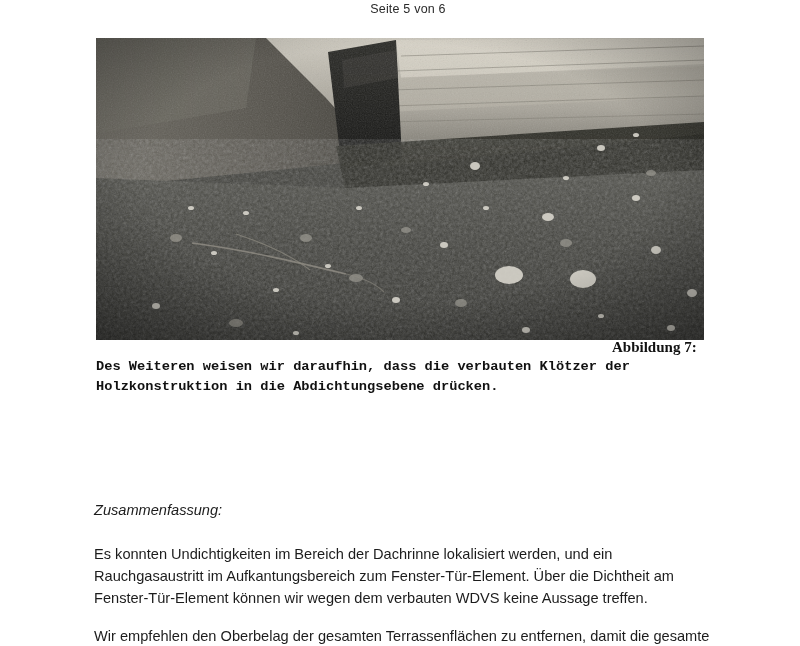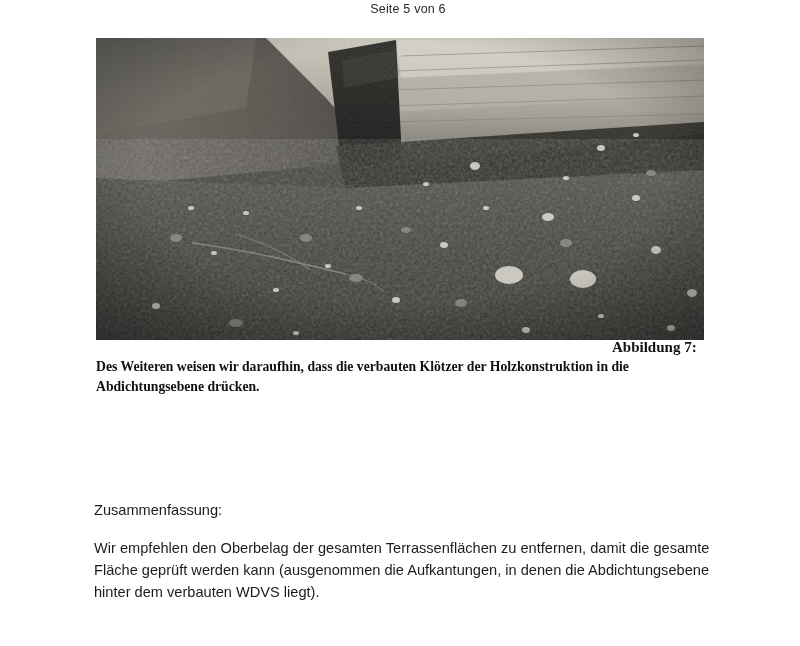--- a/index.html
+++ b/index.html
@@ -64,39 +64,40 @@
     font-size: 15px;
     color: #111;
     white-space: nowrap;
   }
 
   .fig-caption {
     position: absolute;
     left: 96px;
     top: 357px;
     width: 620px;
-    font-family: Liberation Serif, serif;
+    font-family: Liberation Mono, monospace;
     font-weight: bold;
     font-size: 13.7px;
     line-height: 1.45;
     color: #111;
   }
 
   
   .summary {
     position: absolute;
     left: 94px;
     top: 500px;
     width: 630px;
     font-size: 14.6px;
     line-height: 1.5;
     color: #1c1c1c;
   }
   .summary .heading {
-    margin-bottom: 16px;
+    margin-bottom: 22px;
+    font-style: italic;
   }
   .summary p {
     margin: 0 0 16px 0;
   }
   .summary p:last-child {
     margin-bottom: 0;
   }
 </style>
 </head>
 <body>
@@ -215,16 +216,17 @@
       </svg>
     </div>
   </div>
 
   <div class="fig-label">Abbildung 7:</div>
 
   <div class="fig-caption">Des Weiteren weisen wir daraufhin, dass die verbauten Klötzer der Holzkonstruktion in die Abdichtungsebene drücken.</div>
 
   <div class="summary">
     <div class="heading">Zusammenfassung:</div>
+    <p>Es konnten Undichtigkeiten im Bereich der Dachrinne lokalisiert werden, und ein Rauchgasaustritt im Aufkantungsbereich zum Fenster-Tür-Element. Über die Dichtheit am Fenster-Tür-Element können wir wegen dem verbauten WDVS keine Aussage treffen.</p>
     <p>Wir empfehlen den Oberbelag der gesamten Terrassenflächen zu entfernen, damit die gesamte Fläche geprüft werden kann (ausgenommen die Aufkantungen, in denen die Abdichtungsebene hinter dem verbauten WDVS liegt).</p>
   </div>
 
 </div>
 
 </body></html>

